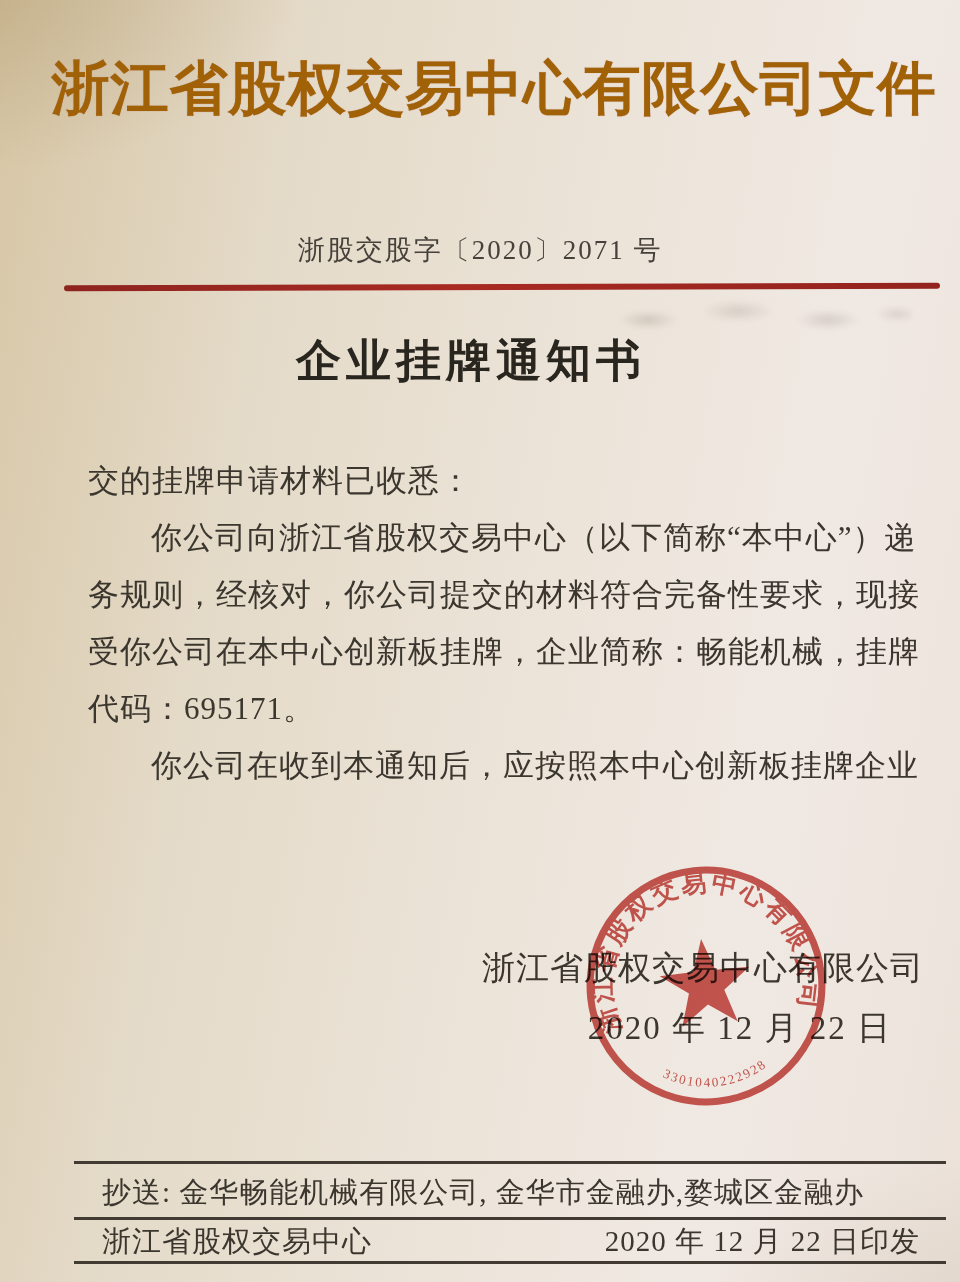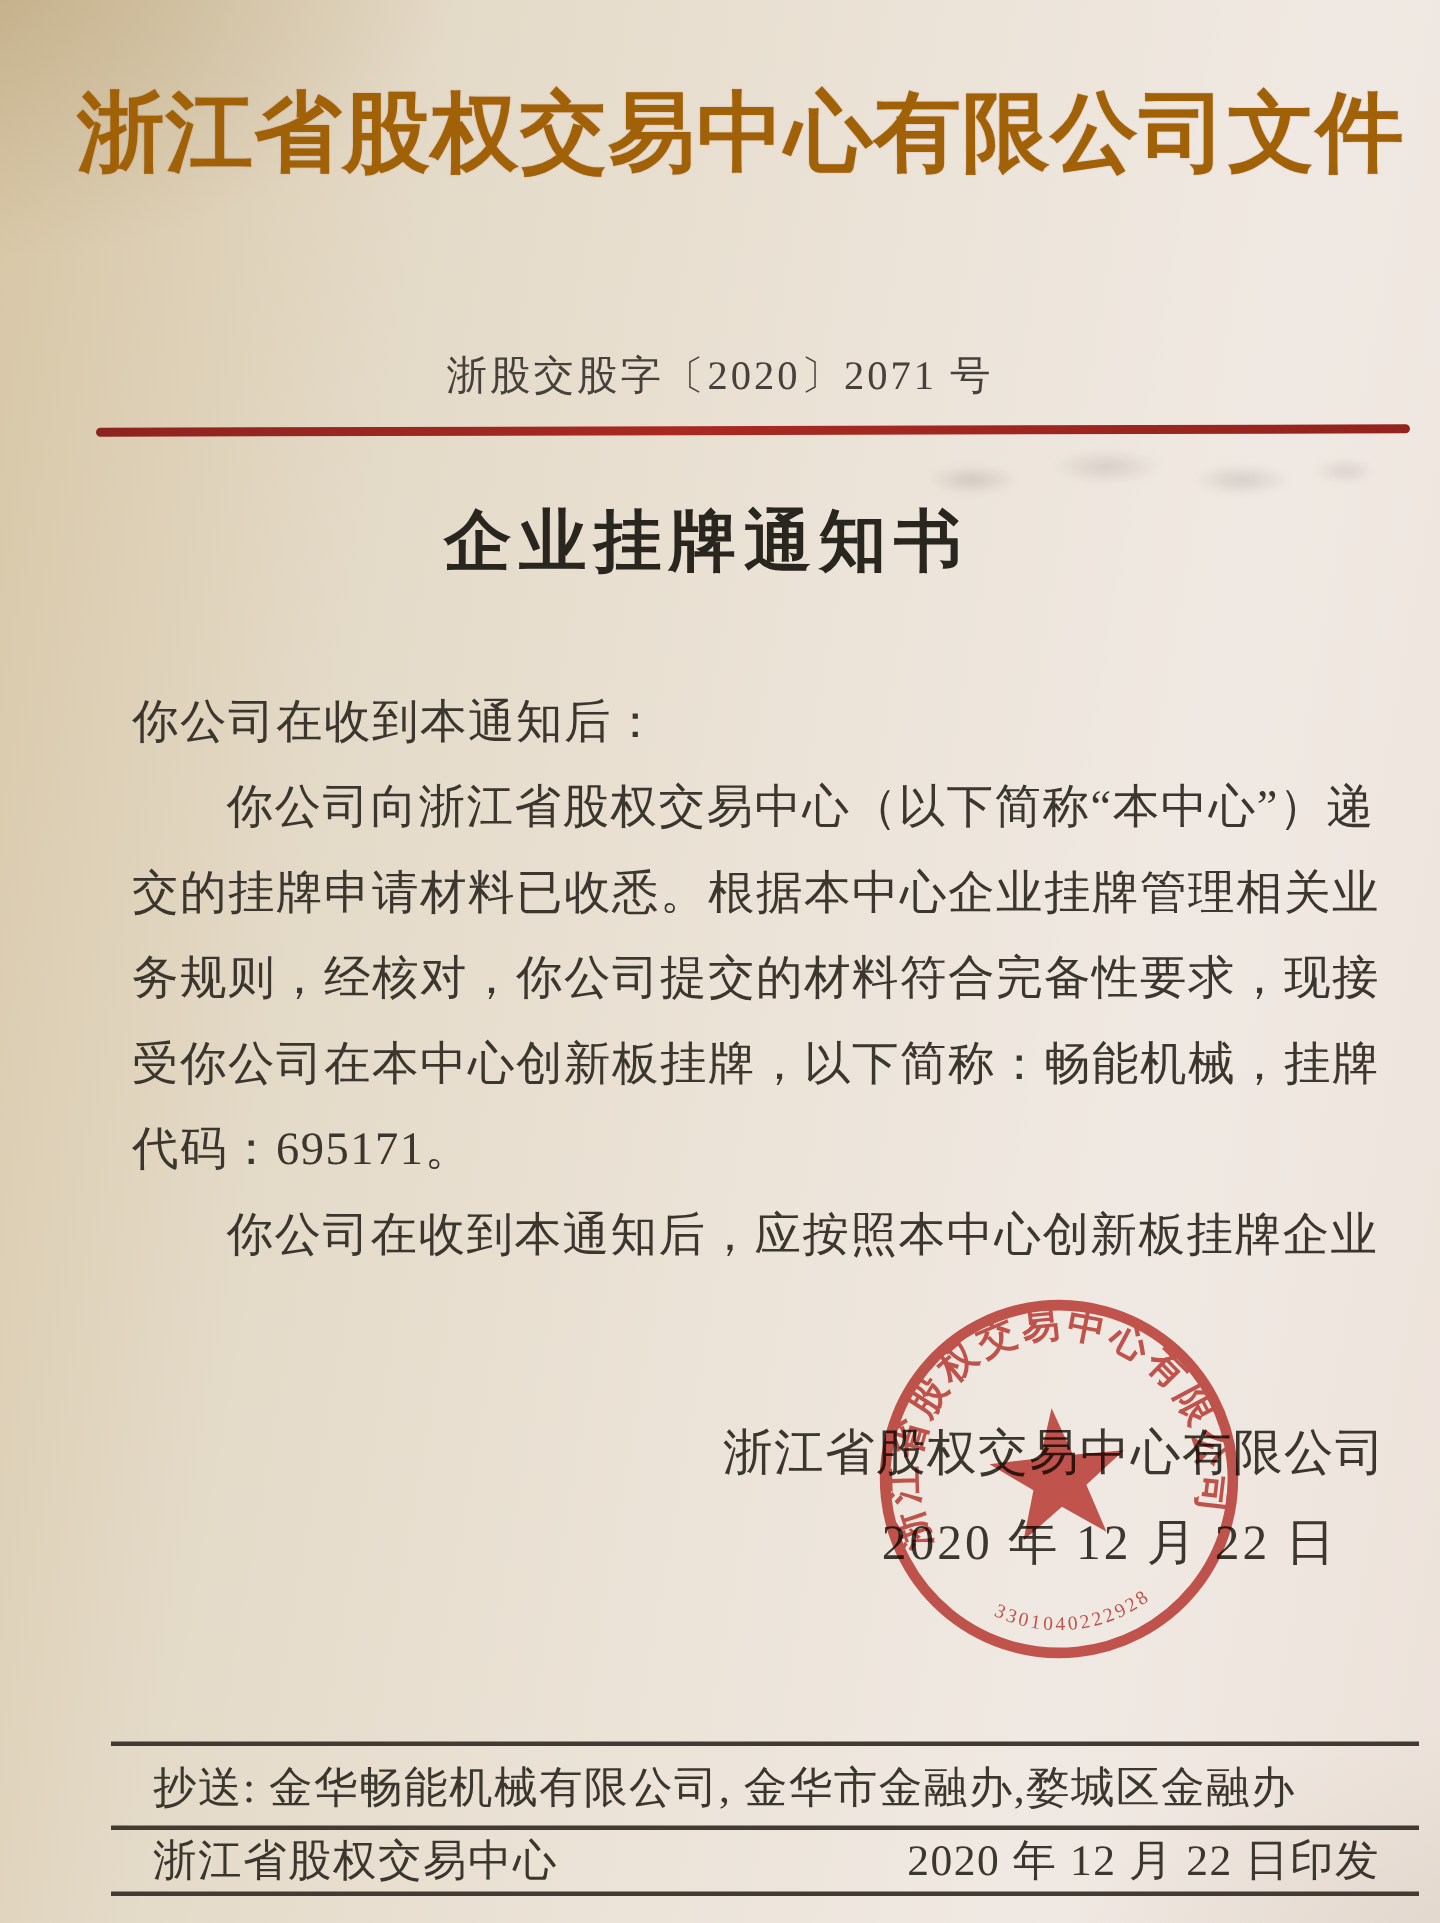--- a/index.html
+++ b/index.html
@@ -107,25 +107,24 @@
 
   <div class="doc-number">浙股交股字〔2020〕2071 号</div>
 
   <div class="red-divider"></div>
 
   <div class="bleedthrough"></div>
 
   <div class="doc-title">企业挂牌通知书</div>
 
   <div class="body-text">
-    <div class="body-line">你公司在收到本通知后：</div>
+    <div class="body-line">交的挂牌申请材料已收悉：</div>
     <div class="body-line indent">你公司向浙江省股权交易中心（以下简称“本中心”）递</div>
-    <div class="body-line">交的挂牌申请材料已收悉。根据本中心企业挂牌管理相关业</div>
     <div class="body-line">务规则，经核对，你公司提交的材料符合完备性要求，现接</div>
-    <div class="body-line">受你公司在本中心创新板挂牌，以下简称：畅能机械，挂牌</div>
+    <div class="body-line">受你公司在本中心创新板挂牌，企业简称：畅能机械，挂牌</div>
     <div class="body-line">代码：695171。</div>
     <div class="body-line indent">你公司在收到本通知后，应按照本中心创新板挂牌企业</div>
   </div>
 
   <div class="sig-company">浙江省股权交易中心有限公司</div>
   <div class="sig-date">2020 年 12 月 22 日</div>
 
   <svg class="stamp" viewBox="0 0 250 250" xmlns="http://www.w3.org/2000/svg">
     <circle cx="125" cy="125" r="115" fill="none" stroke="#c5443e" stroke-width="7"></circle>
     <polygon fill="#c5443e" points="125,78 135.9,110 169.7,110.5 142.6,130.7 152.6,163 125,143.5 97.4,163 107.4,130.7 80.3,110.5 114.1,110"></polygon>

